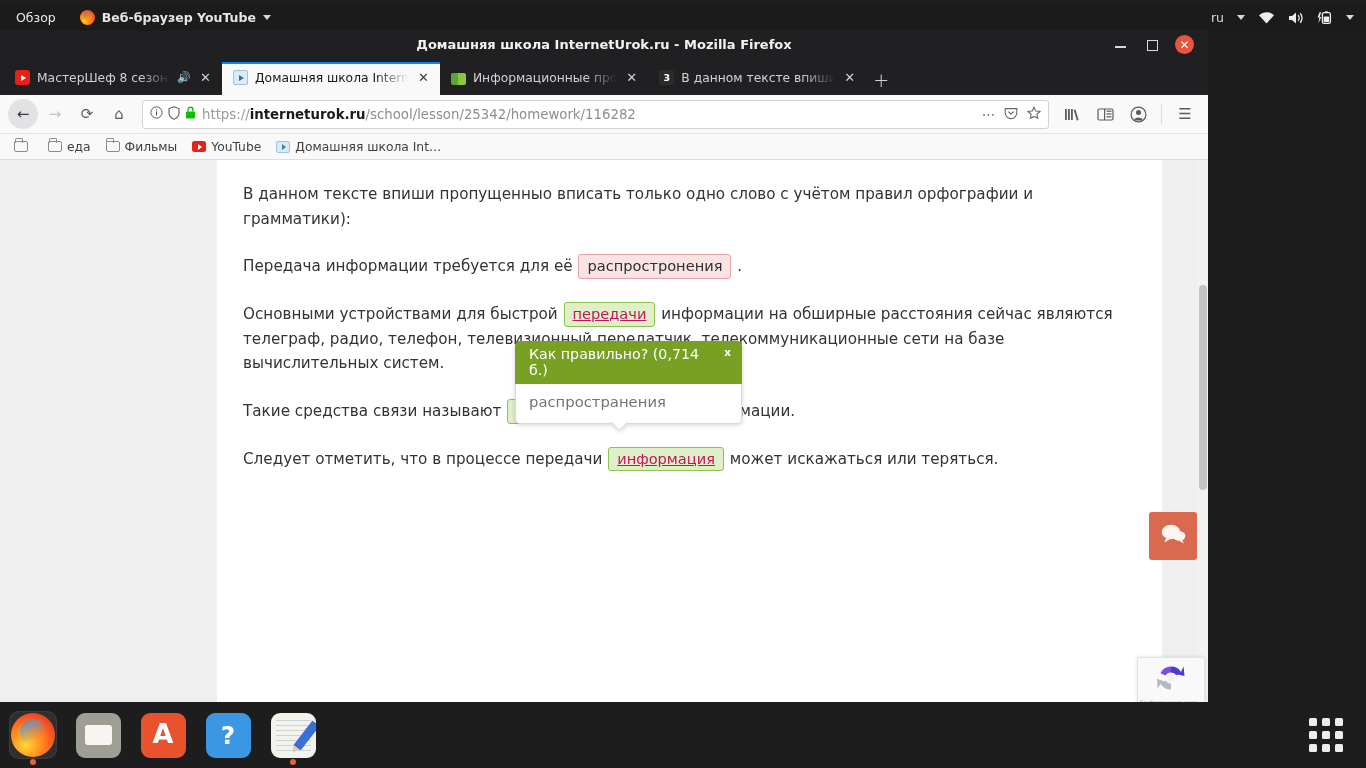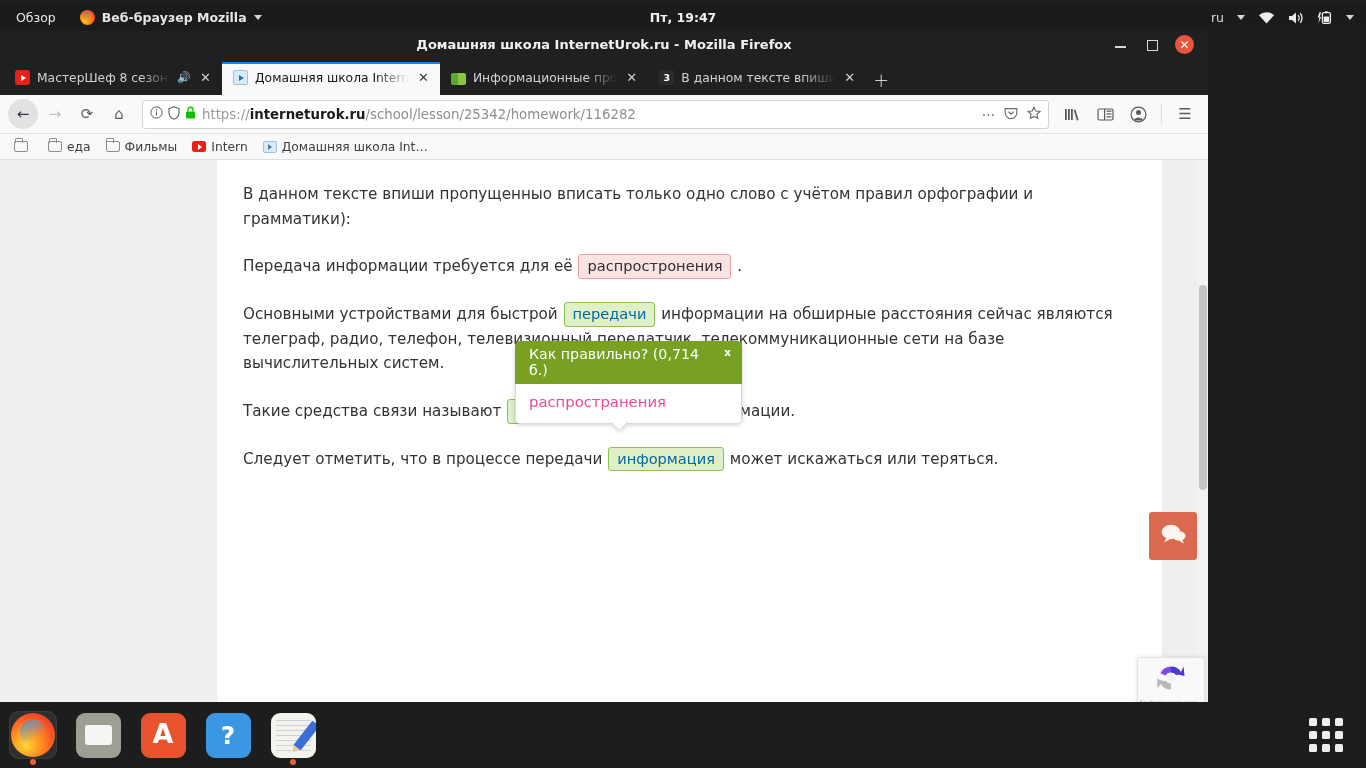--- a/index.html
+++ b/index.html
@@ -233,21 +233,21 @@
     font-size: 15.2px; color: #333333; line-height: 1.62;
   }
   .lesson-body p { margin: 0 0 23px 0; }
 
   .blank {
     display: inline-block; padding: 1px 8px 2px;
     border-radius: 3px; font-size: 14.6px; line-height: 1.35;
     vertical-align: baseline; margin: 0 1px;
   }
   .blank.ok {
-    background: #dff0c8; border: 1px solid #8dc152; color: #0369a1;
+    background: #dff0c8; border: 1px solid #8dc152; color: #be185d; text-decoration: underline;
   }
   .blank.err {
     background: #fbe3e4; border: 1px solid #e8a1a6; color: #2f2f2f;
   }
 
   
   .tooltip-pop {
     position: absolute; left: 515px; top: 181px;
     width: 227px; z-index: 40;
     filter: drop-shadow(0 1px 2px rgba(0,0,0,.18));
@@ -260,21 +260,21 @@
     justify-content: space-between; gap: 6px;
   }
   .tt-close {
     font-size: 10.5px; font-weight: bold; color: #fff;
     line-height: 1; margin-top: 1px; padding: 0 1px;
   }
   .tt-body {
     background: #fff; border: 1px solid #d9d9d9; border-top: none;
     border-radius: 0 0 5px 5px;
     padding: 9px 13px 13px 13px;
-    font-size: 14.8px; color: #ec4899; position: relative;
+    font-size: 14.8px; color: #737373; position: relative;
   }
   .tt-arrow {
     position: absolute; left: 94px; bottom: -9px;
     width: 18px; height: 10px; overflow: hidden;
   }
   .tt-arrow::after {
     content: ""; position: absolute; left: 2px; top: -9px;
     width: 13px; height: 13px; background: #fff;
     border: 1px solid #d9d9d9; transform: rotate(45deg);
   }
@@ -387,25 +387,24 @@
   .dock-apps i { width: 8px; height: 8px; background: #ededed; border-radius: 1.5px; display: block; }
 </style>
 </head>
 <body>
 
 <div class="gnome-panel">
   <div class="gp-left">
     <span class="gp-activities">Обзор</span>
     <span class="gp-app">
       <span class="ff-mini"></span>
-      <span>Веб-браузер Mozilla</span>
+      <span>Веб-браузер YouTube</span>
       <span class="caret-dn"></span>
     </span>
   </div>
-  <div class="gp-clock">Пт, 19:47</div>
   <div class="gp-right">
     <span class="gp-lang">ru</span>
     <span class="caret-dn"></span>
     <span class="ico-wifi">
       <svg width="17" height="13" viewBox="0 0 17 13">
           <path d="M8.5 12.5 L1 4.2 A11 11 0 0 1 16 4.2 Z" fill="#ededed"></path>
         </svg>
     </span>
     <span class="ico-vol">
       <svg width="16" height="14" viewBox="0 0 16 14">
@@ -548,21 +547,21 @@
     <span class="bm">
       <span class="folder-ico"></span>
       <span>еда</span>
     </span>
     <span class="bm">
       <span class="folder-ico"></span>
       <span>Фильмы</span>
     </span>
     <span class="bm">
       <span class="bm-yt"></span>
-      <span>Intern</span>
+      <span>YouTube</span>
     </span>
     <span class="bm">
       <span class="bm-play"></span>
       <span>Домашняя школа Int…</span>
     </span>
   </div>
 
   <div class="page-viewport">
     <div class="page-card">
       <div class="lesson-body">

